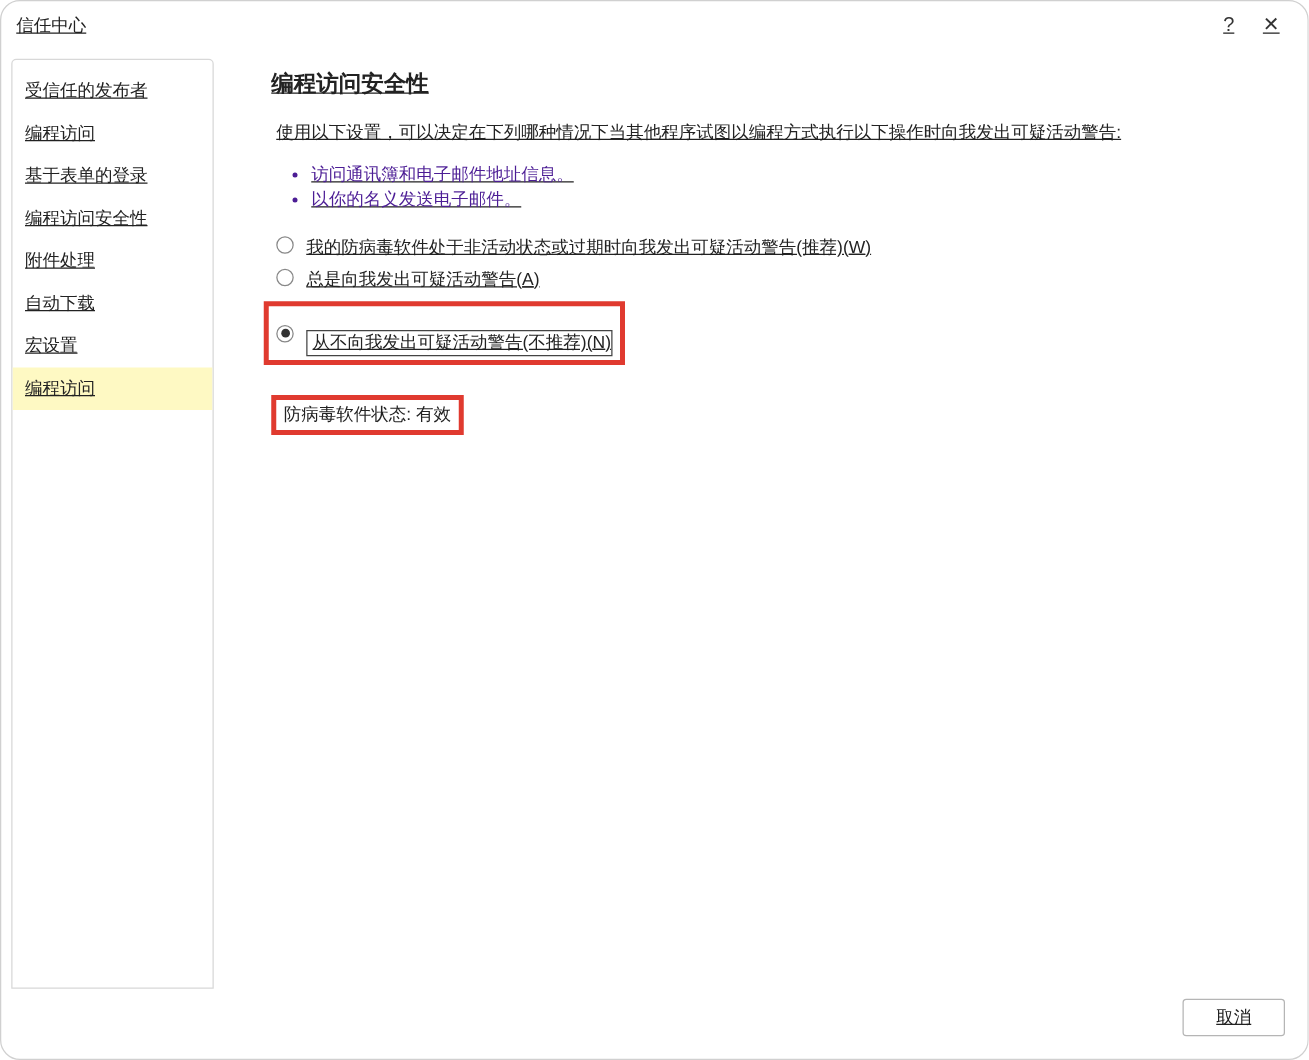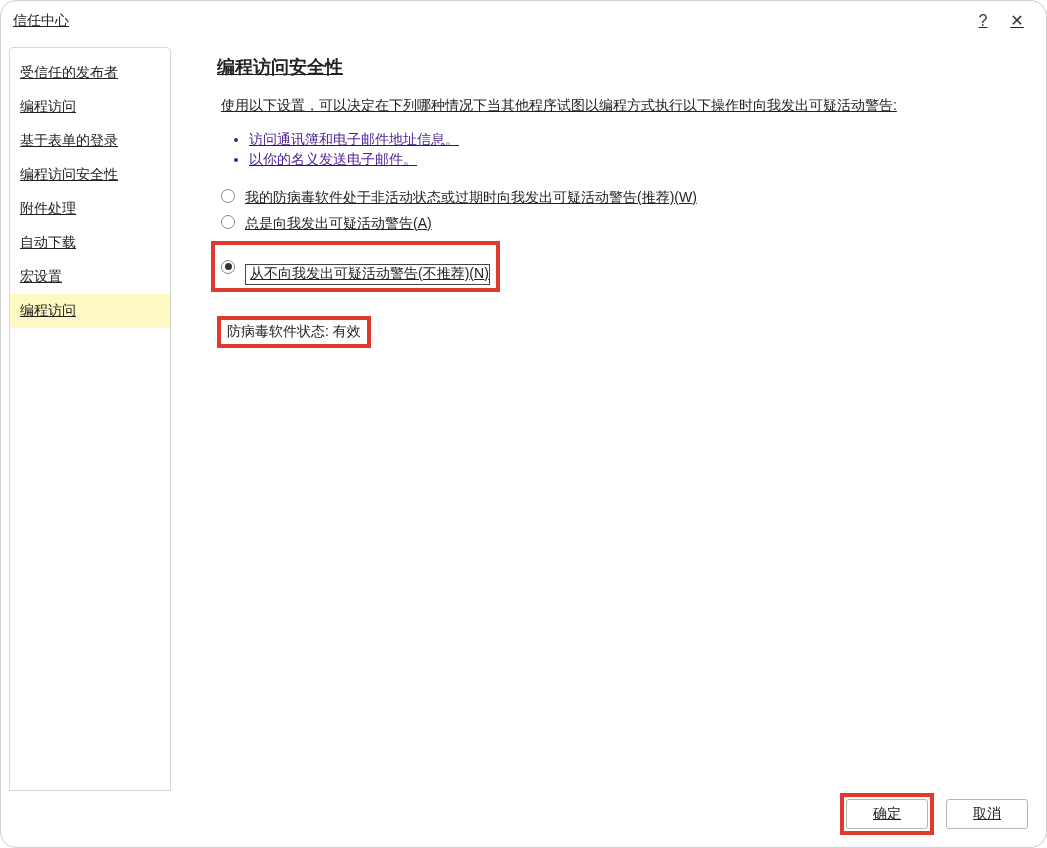--- a/index.html
+++ b/index.html
@@ -237,19 +237,16 @@
         <span class="highlight-box">
           <span>防病毒软件状态: 有效</span>
         </span>
       </div>
 
     </div>
 
   </div>
 
   <div class="footer">
-    <span class="btn-highlight-wrap">
-      <span class="btn">确定</span>
-    </span>
     <span class="btn">取消</span>
   </div>
 
 </div>
 
 </body></html>

